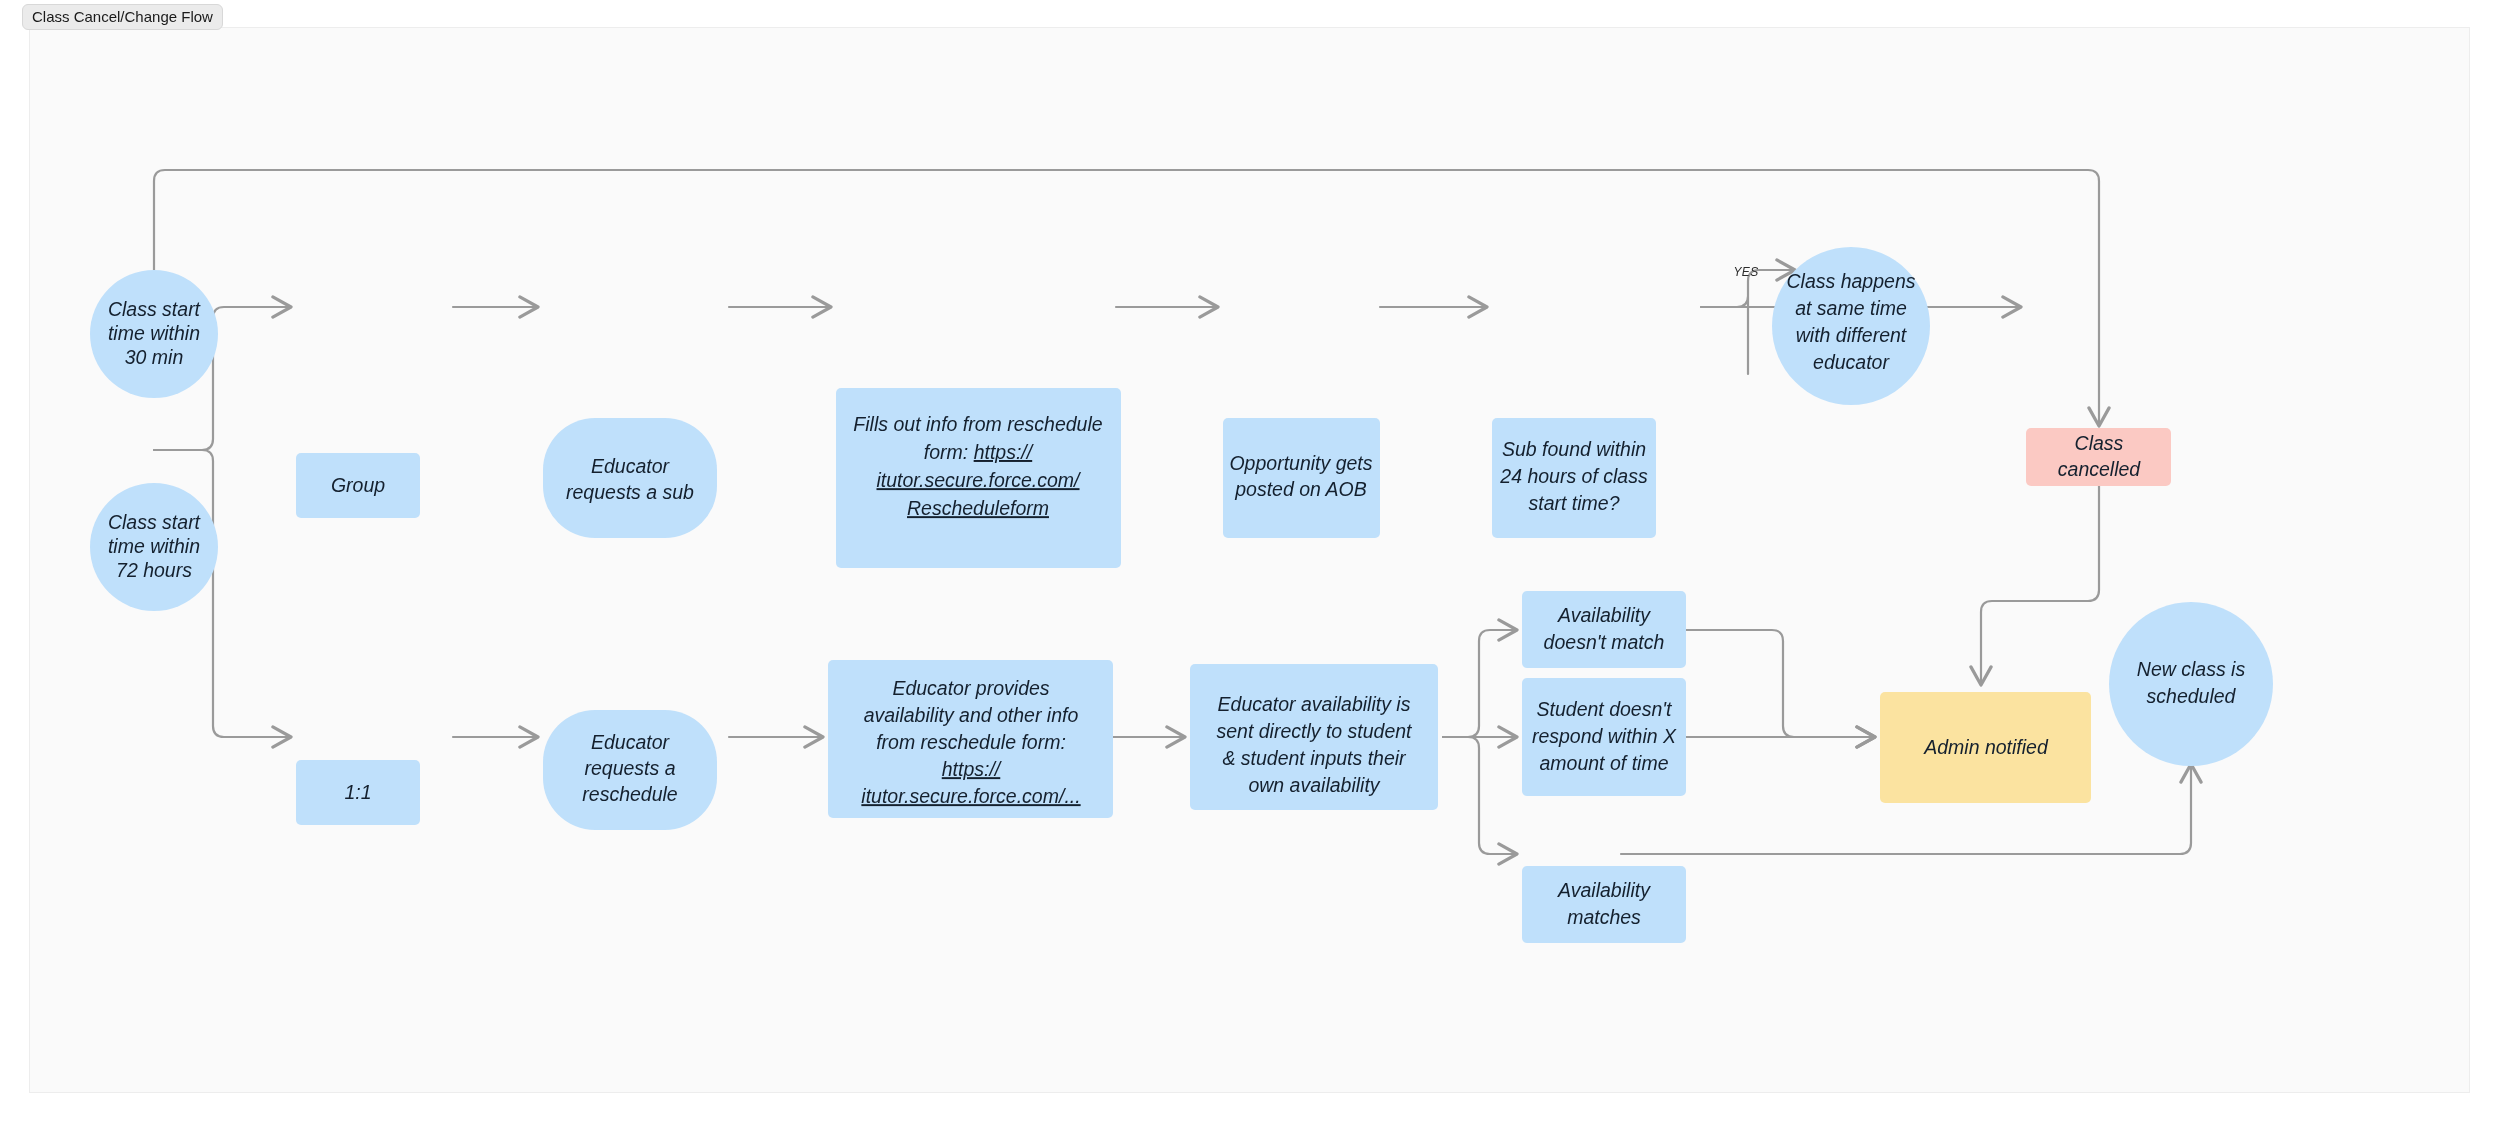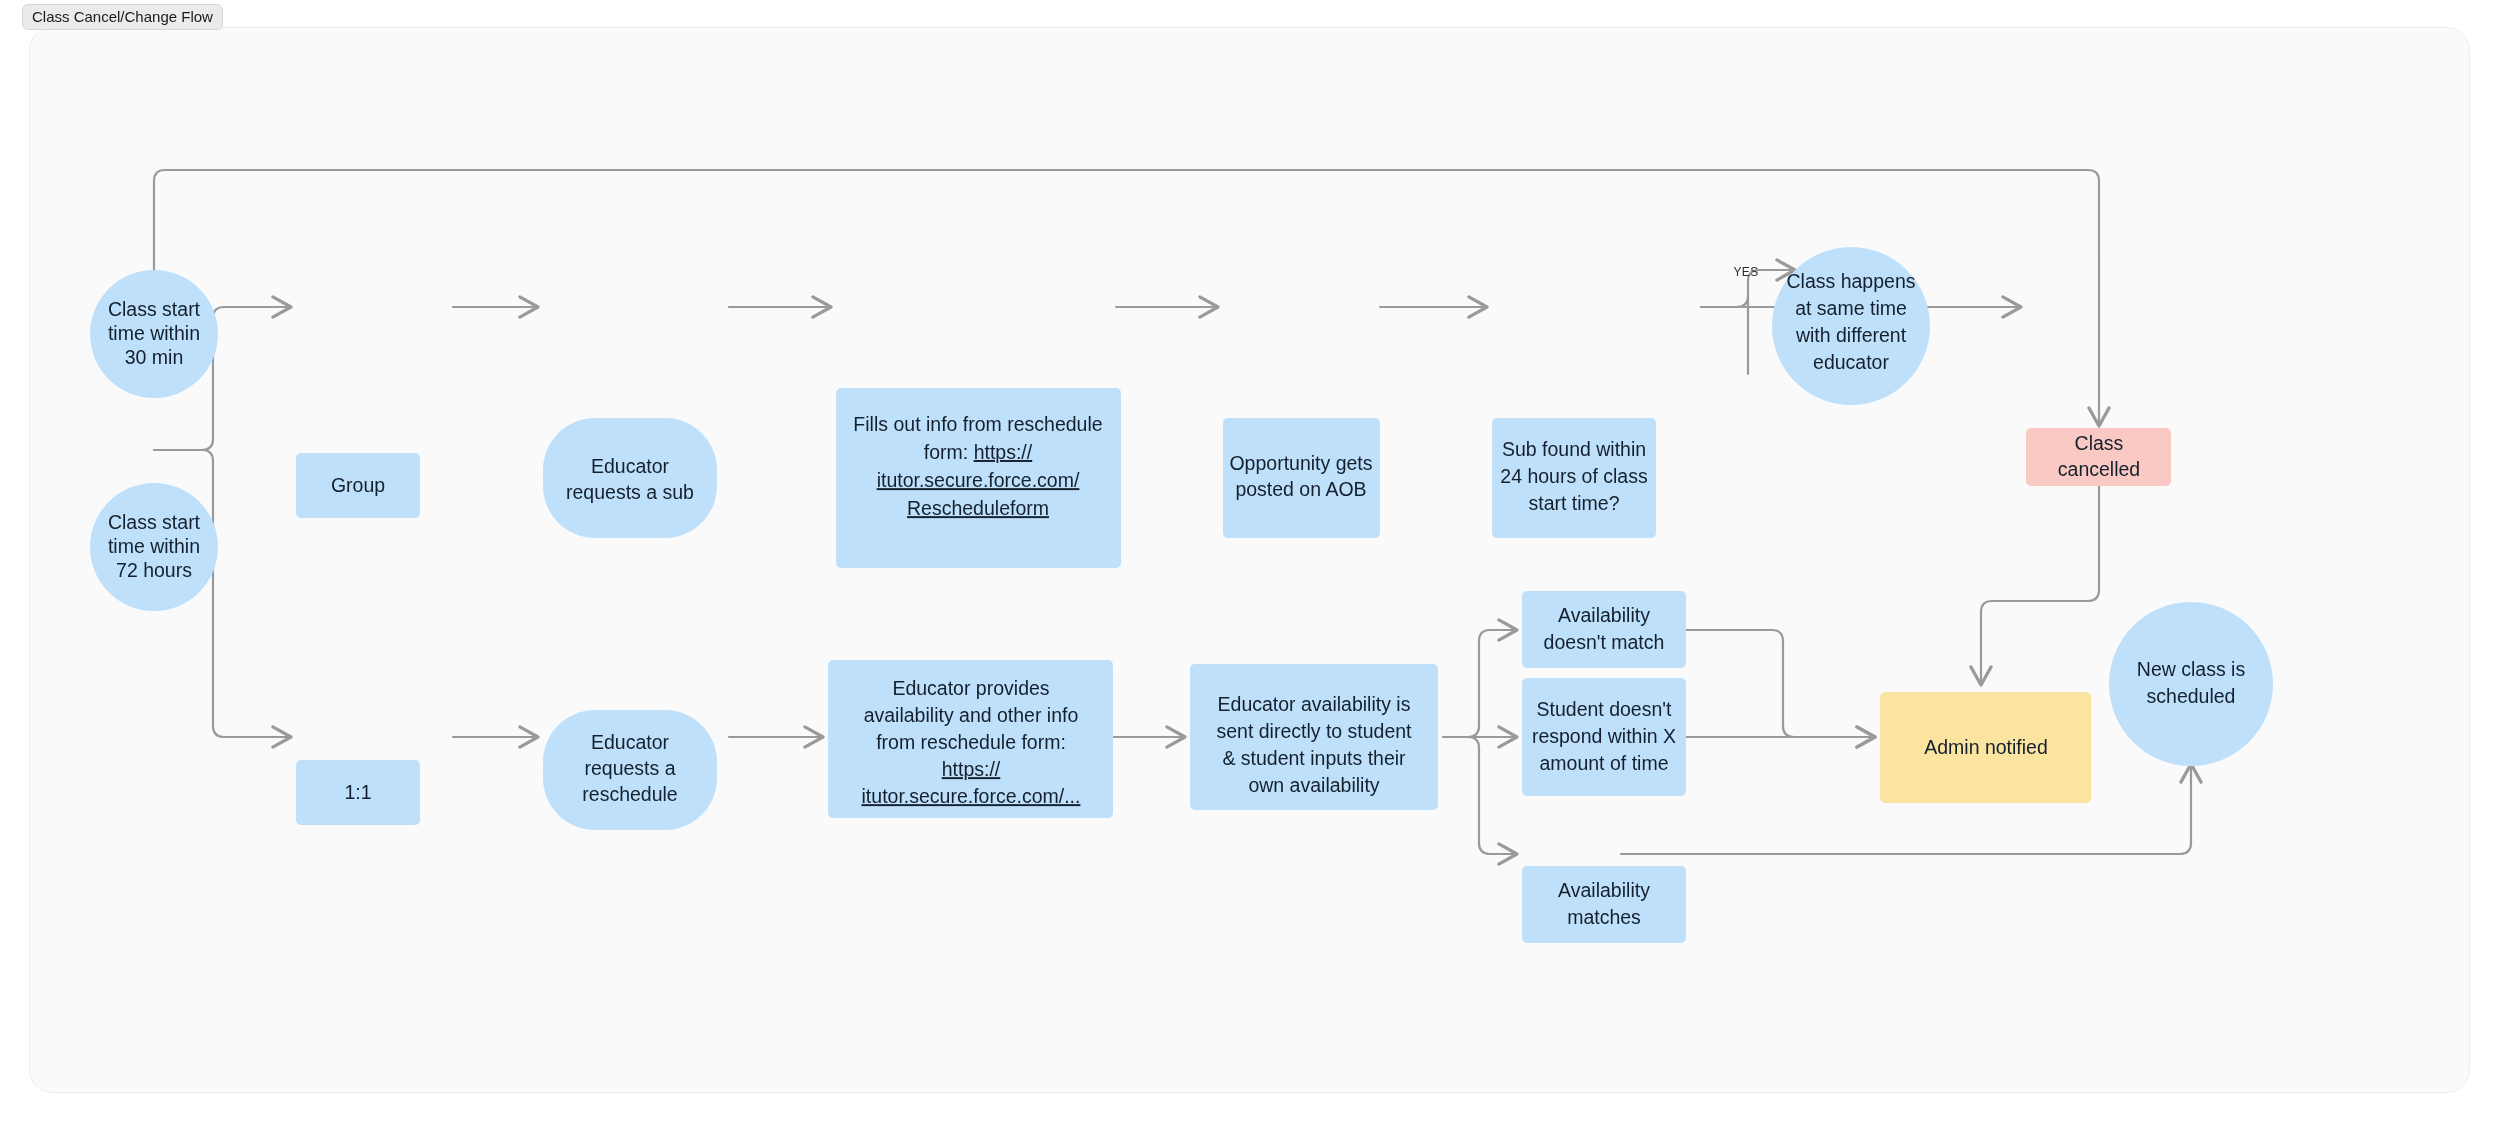--- a/index.html
+++ b/index.html
@@ -31,23 +31,24 @@
     z-index: 5;
   }
   #canvas {
     position: absolute;
     left: 29px;
     top: 27px;
     width: 2441px;
     height: 1066px;
     background: #fafafa;
     border: 1px solid #ededed;
-    border-radius: 23px;
+    border-radius: 0;
     box-sizing: border-box;
     overflow: hidden;
+    font-style: italic;
   }
   svg#flow {
     position: absolute;
     left: 0;
     top: 0;
     width: 2441px;
     height: 1066px;
     display: block;
   }
   .edge {

